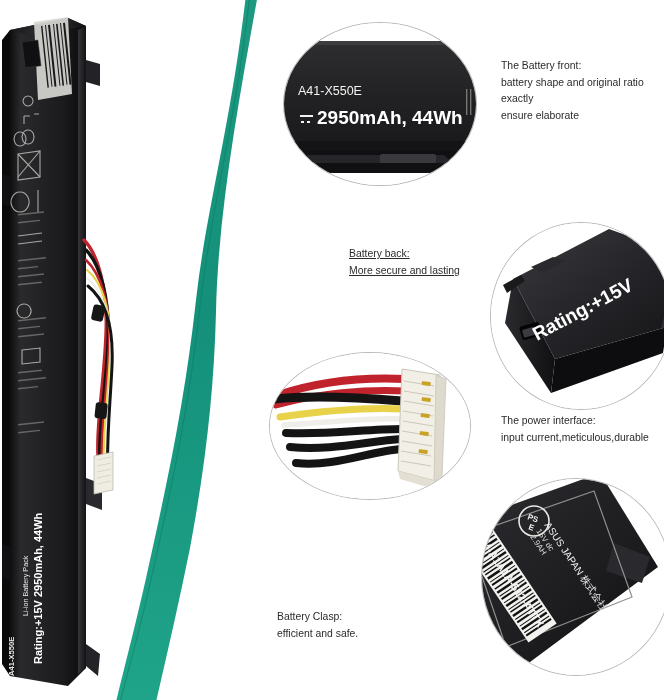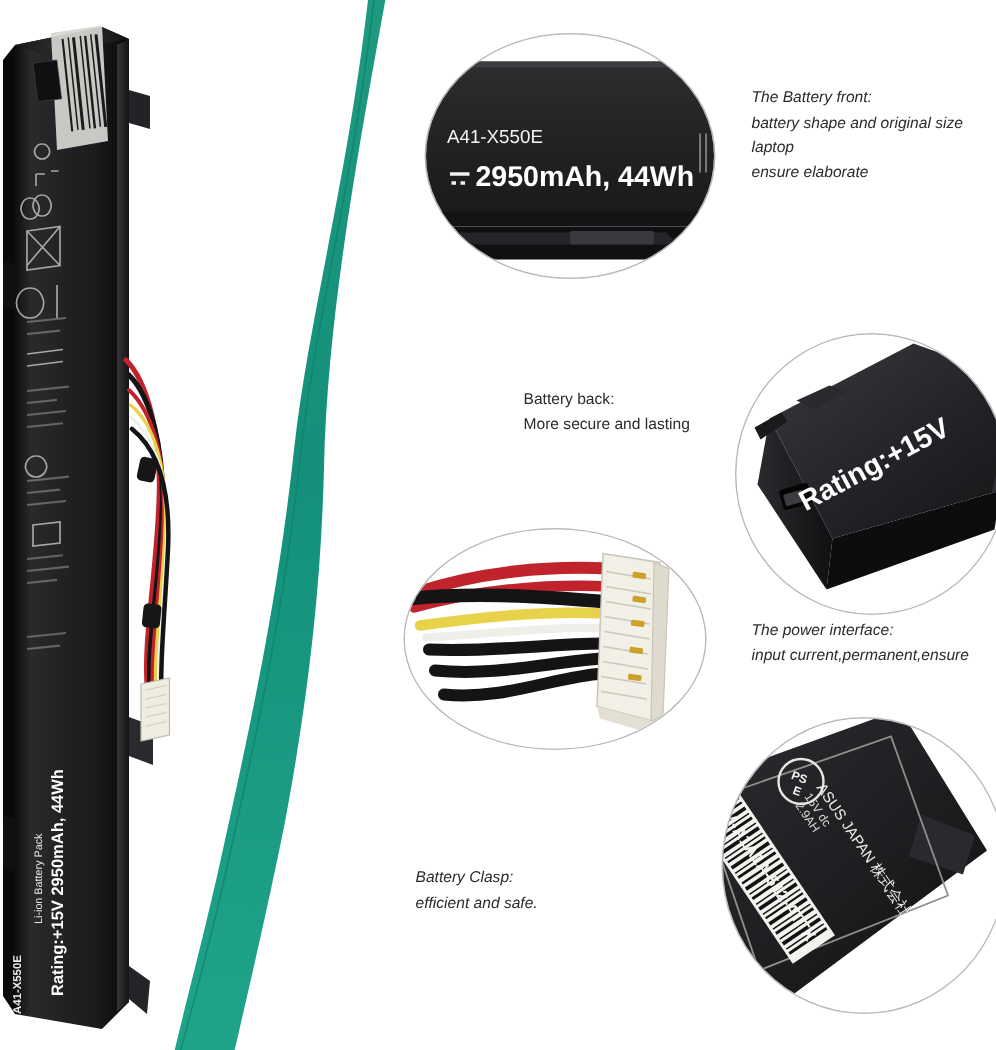--- a/index.html
+++ b/index.html
@@ -24,24 +24,24 @@
   .callout .inner{position:absolute;inset:0;}
 
   #callout-front{left:283px;top:22px;width:192px;height:162px;border-radius:50%;}
   #callout-back{left:490px;top:222px;width:180px;height:186px;}
   #callout-connector{left:269px;top:352px;width:200px;height:146px;}
   #callout-label{left:481px;top:478px;width:188px;height:196px;}
 
   
   .txt{position:absolute;color:#2b2b2b;font-size:10.4px;line-height:16.6px;}
   .txt .hd{display:block;}
-  #text-front{left:501px;top:58px;width:160px;font-style:italic;}
-  #text-back{left:349px;top:259px;width:150px;}
-  #text-power{left:501px;top:413px;width:162px;font-style:italic;}
-  #text-clasp{left:277px;top:578px;width:200px;font-style:italic;}
+  #text-front{left:501px;top:58px;width:160px;}
+  #text-back{left:349px;top:246px;width:150px;text-decoration:underline;}
+  #text-power{left:501px;top:413px;width:162px;}
+  #text-clasp{left:277px;top:609px;width:200px;}
 </style>
 </head>
 <body>
 
 <div class="stage">
 
   <svg class="curve" viewBox="0 0 664 700" preserveAspectRatio="none">
     <defs>
       <linearGradient id="tealgrad" x1="0" y1="0" x2="0" y2="1">
         <stop offset="0%" stop-color="#1d9a80"></stop>
@@ -339,32 +339,32 @@
           <rect x="113" y="-2" width="1" height="30"></rect>
           <rect x="116" y="-2" width="2" height="30"></rect>
         </g>
       </g>
       <text x="0" y="0" transform="translate(-8,54) rotate(56)" fill="#f4f4f2" font-family="Liberation Sans, sans-serif" font-size="11" font-weight="bold">00M-A1A1A-512-ATTX</text>
     </svg>
   </div>
 
   <div class="txt" id="text-front">
     <span class="hd">The Battery front:</span>
-    <span class="hd">battery shape and original size laptop</span>
+    <span class="hd">battery shape and original ratio exactly</span>
     <span class="hd">ensure elaborate</span>
   </div>
 
   <div class="txt" id="text-back">
     <span class="hd">Battery back:</span>
     <span class="hd">More secure and lasting</span>
   </div>
 
   <div class="txt" id="text-power">
     <span class="hd">The power interface:</span>
-    <span class="hd">input current,permanent,ensure</span>
+    <span class="hd">input current,meticulous,durable</span>
   </div>
 
   <div class="txt" id="text-clasp">
     <span class="hd">Battery Clasp:</span>
     <span class="hd">efficient and safe.</span>
   </div>
 
 </div>
 
 </body></html>

